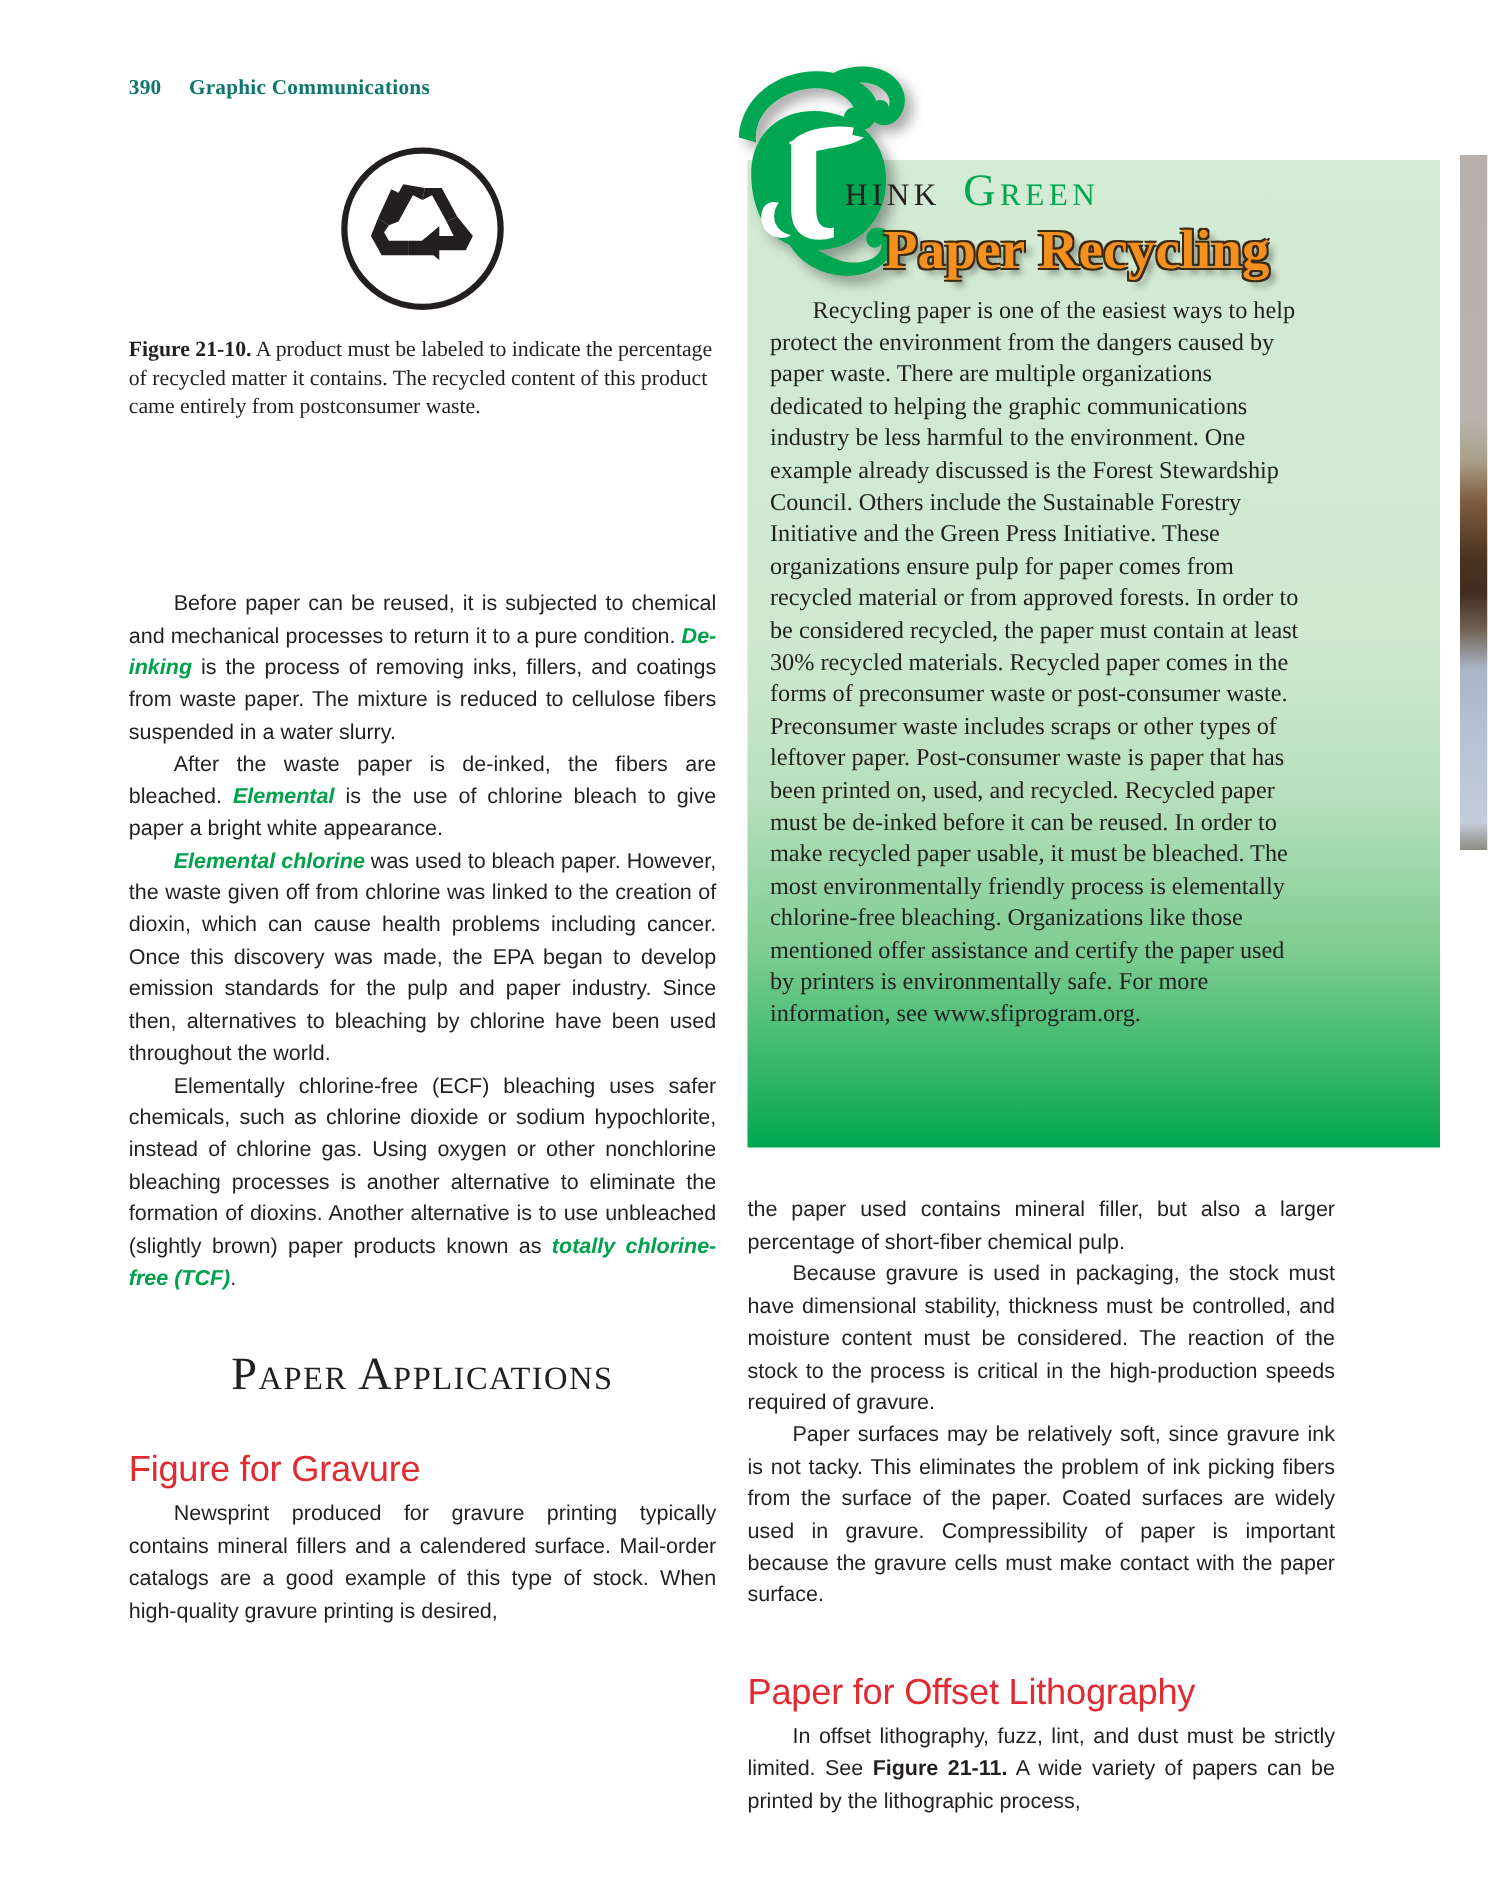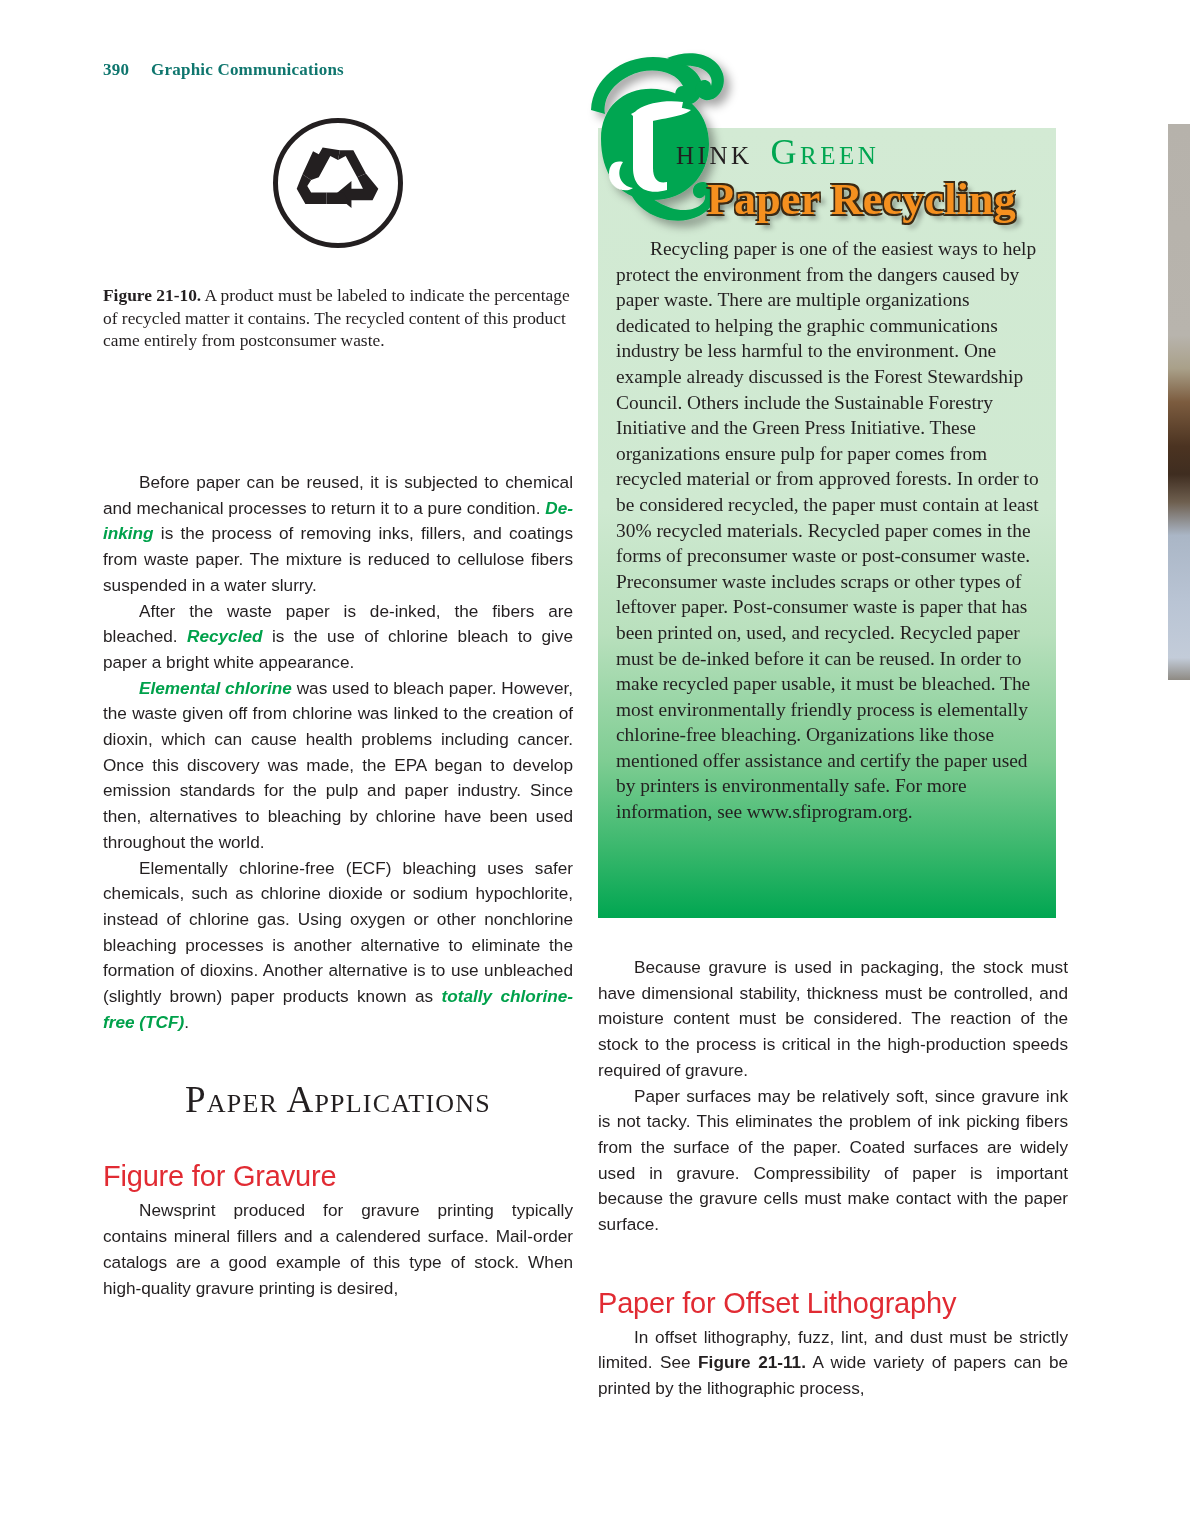--- a/index.html
+++ b/index.html
@@ -109,21 +109,21 @@
     border-bottom: 2px solid #231f20;
     padding: 0 4px 1px 4px;
   }
   .label-lines .l2 {
     font-size: 18.5px;
     line-height: 24px;
     margin-top: 2px;
   }
 
   .fig-caption {
-    margin-top: 36px;
+    margin-top: 20px;
     font-family: "Liberation Serif", serif;
     font-size: 17.4px;
     line-height: 22.6px;
     color: #231f20;
     text-align: left;
   }
   .fig-caption .fig-num { font-weight: bold; }
 
   
   h2.section-head {
@@ -146,21 +146,21 @@
     line-height: 34px;
     color: #e12b33;
     letter-spacing: -0.2px;
   }
 
   
   .tg-box {
     position: absolute;
     left: 598px;
     top: 128px;
-    width: 458px;
+    width: 554px;
     height: 790px;
     background: linear-gradient(to bottom,
         #d3ead4 0%,
         #cfe9d1 48%,
         #b9e0bd 64%,
         #7fcd93 80%,
         #35b66a 92%,
         #00a651 100%);
   }
   .tg-inner {
@@ -282,21 +282,21 @@
 
   <div class="fig-caption">
     <span class="fig-num">Figure 21-10.</span><span> A product must be labeled to indicate the percentage of recycled matter it contains. The recycled content of this product came entirely from postconsumer waste.</span>
   </div>
 </div>
 
 <div class="col-left" style="top:470px;">
 
   <p class="body"><span>Before paper can be reused, it is subjected to chemical and mechanical processes to return it to a pure condition. </span><span class="term">De-inking</span><span> is the process of removing inks, fillers, and coatings from waste paper. The mixture is reduced to cellulose fibers suspended in a water slurry.</span></p>
 
-  <p class="body"><span>After the waste paper is de-inked, the fibers are bleached. </span><span class="term">Recycled</span><span> is the use of chlorine bleach to give paper a bright white appearance.</span></p>
+  <p class="body"><span>After the waste paper is de-inked, the fibers are bleached. </span><span class="term">Elemental</span><span> is the use of chlorine bleach to give paper a bright white appearance.</span></p>
 
   <p class="body"><span class="term">Elemental chlorine</span><span> was used to bleach paper. However, the waste given off from chlorine was linked to the creation of dioxin, which can cause health problems including cancer. Once this discovery was made, the EPA began to develop emission standards for the pulp and paper industry. Since then, alternatives to bleaching by chlorine have been used throughout the world.</span></p>
 
   <p class="body"><span>Elementally chlorine-free (ECF) bleaching uses safer chemicals, such as chlorine dioxide or sodium hypochlorite, instead of chlorine gas. Using oxygen or other nonchlorine bleaching processes is another alternative to eliminate the formation of dioxins. Another alternative is to use unbleached (slightly brown) paper products known as </span><span class="term">totally chlorine-free (TCF)</span><span>.</span></p>
 
   <h2 class="section-head" style="margin-top:44px;margin-bottom:4px;">Paper Applications</h2>
 
 
   <h3 class="sub-head" style="margin-top:38px;margin-bottom:5px;">Figure for Gravure</h3>
 
@@ -341,20 +341,21 @@
   </svg>
 </div>
 
 <div class="tg-title-row">
   <span class="tg-think">hink</span><span class="tg-green">Green</span>
 </div>
 
 <div class="tg-subtitle">Paper Recycling</div>
 
 <div class="col-right">
+  <p class="body noindent">the paper used contains mineral filler, but also a larger percentage of short-fiber chemical pulp.</p>
   <p class="body">Because gravure is used in packaging, the stock must have dimensional stability, thickness must be controlled, and moisture content must be considered. The reaction of the stock to the process is critical in the high-production speeds required of gravure.</p>
   <p class="body">Paper surfaces may be relatively soft, since gravure ink is not tacky. This eliminates the problem of ink picking fibers from the surface of the paper. Coated surfaces are widely used in gravure. Compressibility of paper is important because the gravure cells must make contact with the paper surface.</p>
 
   <h3 class="sub-head" style="margin-top:48px;margin-bottom:5px;">Paper for Offset Lithography</h3>
 
   <p class="body"><span>In offset lithography, fuzz, lint, and dust must be strictly limited. See </span><span class="bold">Figure 21-11.</span><span> A wide variety of papers can be printed by the lithographic process,</span></p>
 </div>
 
 <div class="bleed-strip"></div>
 

